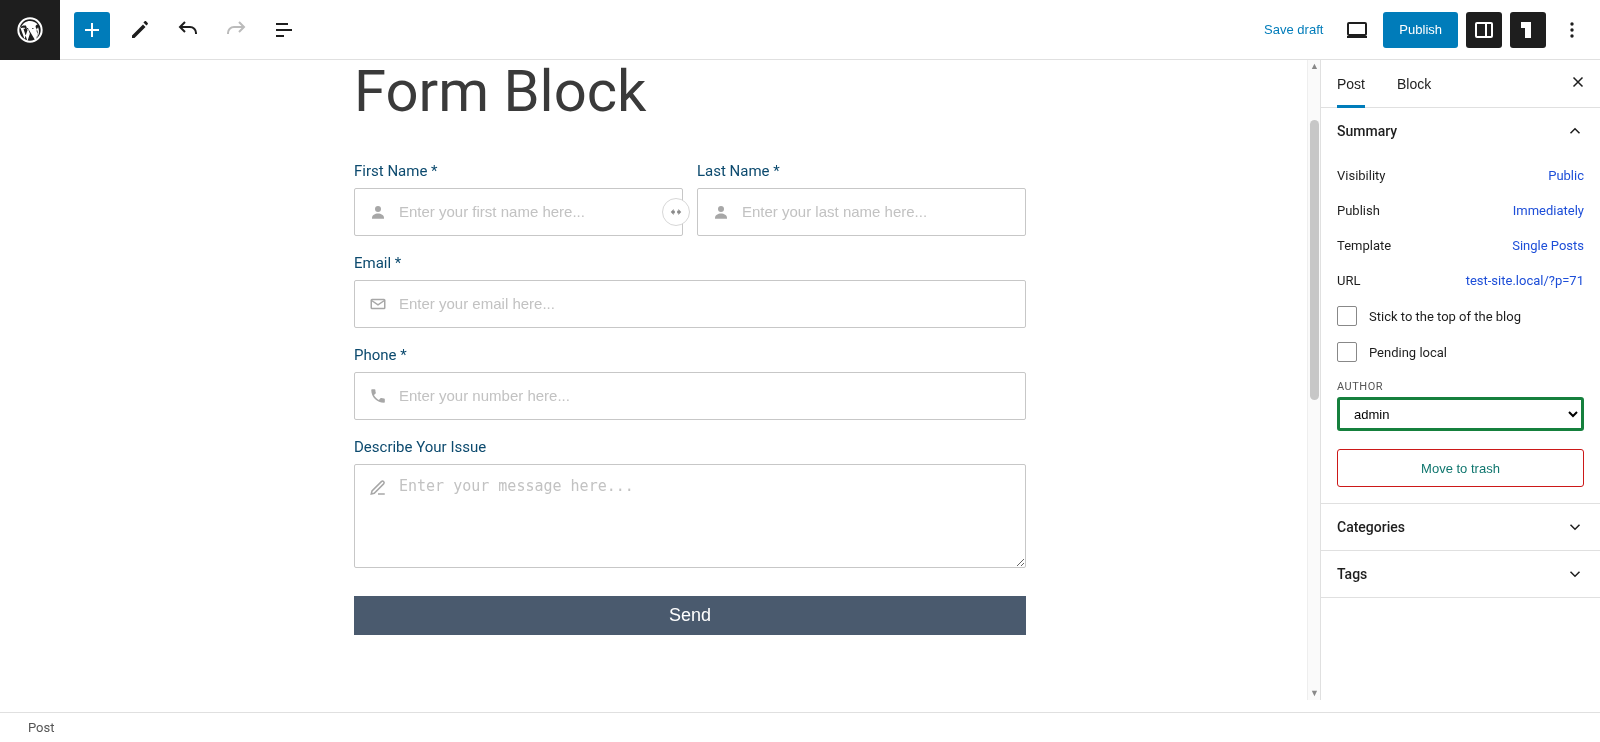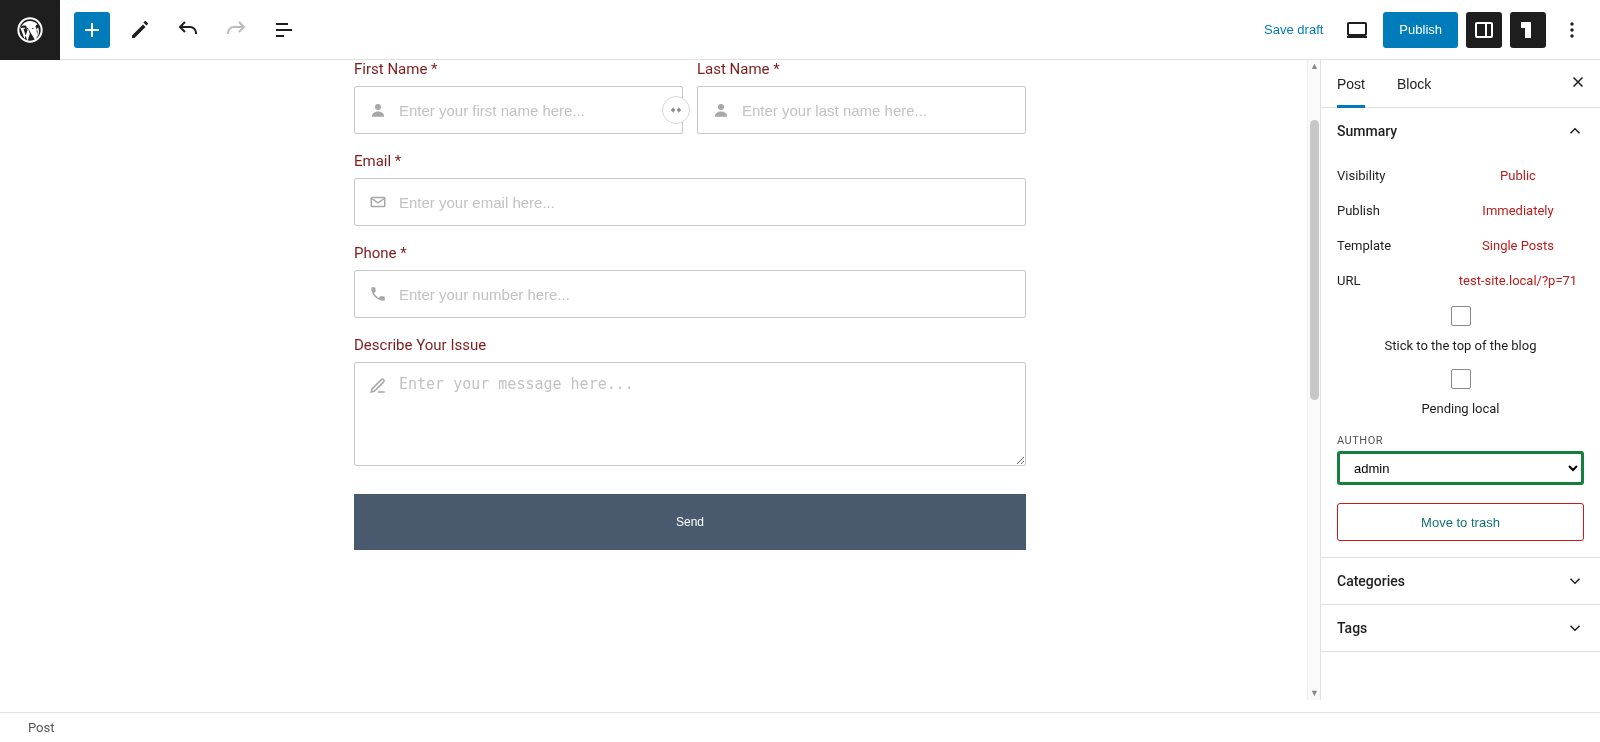--- a/index.html
+++ b/index.html
@@ -56,21 +56,21 @@
 }
 .page-title {
   font-size: 58px;
   font-weight: 400;
   color: #3a3a3a;
   margin-bottom: 38px;
   line-height: 1.1;
 }
 .form-row { display: flex; gap: 14px; position: relative; }
 .form-col { flex: 1; margin-bottom: 18px; }
-.form-label { font-size: 15px; color: #7f1d1d; margin-bottom: 8px; display: block; }
+.form-label { font-size: 15px; color: #0c4a6e; margin-bottom: 8px; display: block; }
 .input-wrap {
   border: 1px solid #c7c7c7; border-radius: 2px;
   display: flex; align-items: center; padding: 0 14px; height: 48px; position: relative;
 }
 .textarea-wrap {
   border: 1px solid #c7c7c7; border-radius: 2px;
   display: flex; align-items: flex-start; padding: 12px 14px; height: 104px; position: relative; resize: both; overflow: auto;
 }
 .input-icon { color: #a7a7a7; width: 18px; height: 18px; flex-shrink: 0; margin-right: 12px; }
 .input-field {
@@ -81,22 +81,22 @@
   border: none; outline: none; flex: 1; font-size: 15px; color: #555; background: transparent; resize: none; height: 100%;
 }
 .textarea-field::placeholder { color: #c2c2c2; }
 .drag-handle {
   position: absolute; top: 50%; right: -8px; transform: translateY(-50%);
   width: 28px; height: 28px; border-radius: 50%; background: #fff; border: 1px solid #d7d7d7;
   display: flex; align-items: center; justify-content: center; z-index: 5;
 }
 .drag-handle svg { width: 14px; height: 14px; color: #8a8a8a; }
 .send-btn {
-  width: 100%; height: 56px; background: #4a5a6e; color: #fff; border: none;
-  font-size: 12px; cursor: pointer; margin-top: 10px;
+  width: 100%; height: 39px; background: #4a5a6e; color: #fff; border: none;
+  font-size: 18px; cursor: pointer; margin-top: 10px;
 }
 
 
 .left-rail {
   position: absolute; top: 60px; left: 0; width: 60px; bottom: 42px; background: #fff;
 }
 
 
 .sidebar {
   position: absolute; top: 60px; right: 0; width: 280px; bottom: 42px;
@@ -125,22 +125,22 @@
 }
 .panel-header {
   display: flex; align-items: center; justify-content: space-between;
   padding: 14px 16px; font-size: 14px; font-weight: 500; color: #1e1e1e; cursor: pointer; gap: 9px;
 }
 .panel-body { padding: 4px 16px 16px; }
 .setting-row {
   display: flex; align-items: flex-start; padding: 10px 0; font-size: 13px;
 }
 .setting-row .label { color: #1e1e1e; width: 115px; }
-.setting-row .value { color: #b91c1c; flex: 1; text-align: center; cursor: pointer; }
-.checkbox-row { display: flex; align-items: center; gap: 12px; padding: 8px 0; font-size: 13px; flex-direction: column; }
+.setting-row .value { color: #1d4ed8; flex: 1; text-align: right; cursor: pointer; }
+.checkbox-row { display: flex; align-items: center; gap: 12px; padding: 8px 0; font-size: 13px; }
 .checkbox-row input[type="checkbox"] {
   width: 20px; height: 20px; border: 1px solid #888; border-radius: 2px; appearance: none; background: #fff;
 }
 .author-label { font-size: 11px; text-transform: uppercase; color: #555; letter-spacing: 0.5px; margin-top: 10px; }
 .author-select {
   width: 100%; height: 34px; border: 3px solid #15803d; border-radius: 3px; padding: 0 10px; font-size: 13px; margin-top: 4px; background: #fff;
 }
 .trash-btn {
   width: 100%; height: 38px; color: #0f766e; border: 1px solid #cc1818; background: #fff; border-radius: 3px; font-size: 13px; cursor: pointer; margin-top: 18px;
 }
@@ -220,20 +220,21 @@
           <circle cx="12" cy="18" r="1.7"></circle>
         </svg>
     </button>
   </div>
 </div>
 
 <div class="left-rail"></div>
 
 <div class="main">
   <div class="editor-content">
+    <h1 class="page-title">Form Block</h1>
 
     <div class="form-row">
       <div class="form-col" style="position:relative;">
         <label class="form-label">First Name *</label>
         <div class="input-wrap">
           <svg class="input-icon" viewBox="0 0 24 24" fill="currentColor">
               <circle cx="12" cy="8" r="4"></circle>
               <path d="M4 20c0-4 4-6 8-6s8 2 8 6v1H4z"></path>
             </svg>
           <input class="input-field" placeholder="Enter your first name here..." style="">

